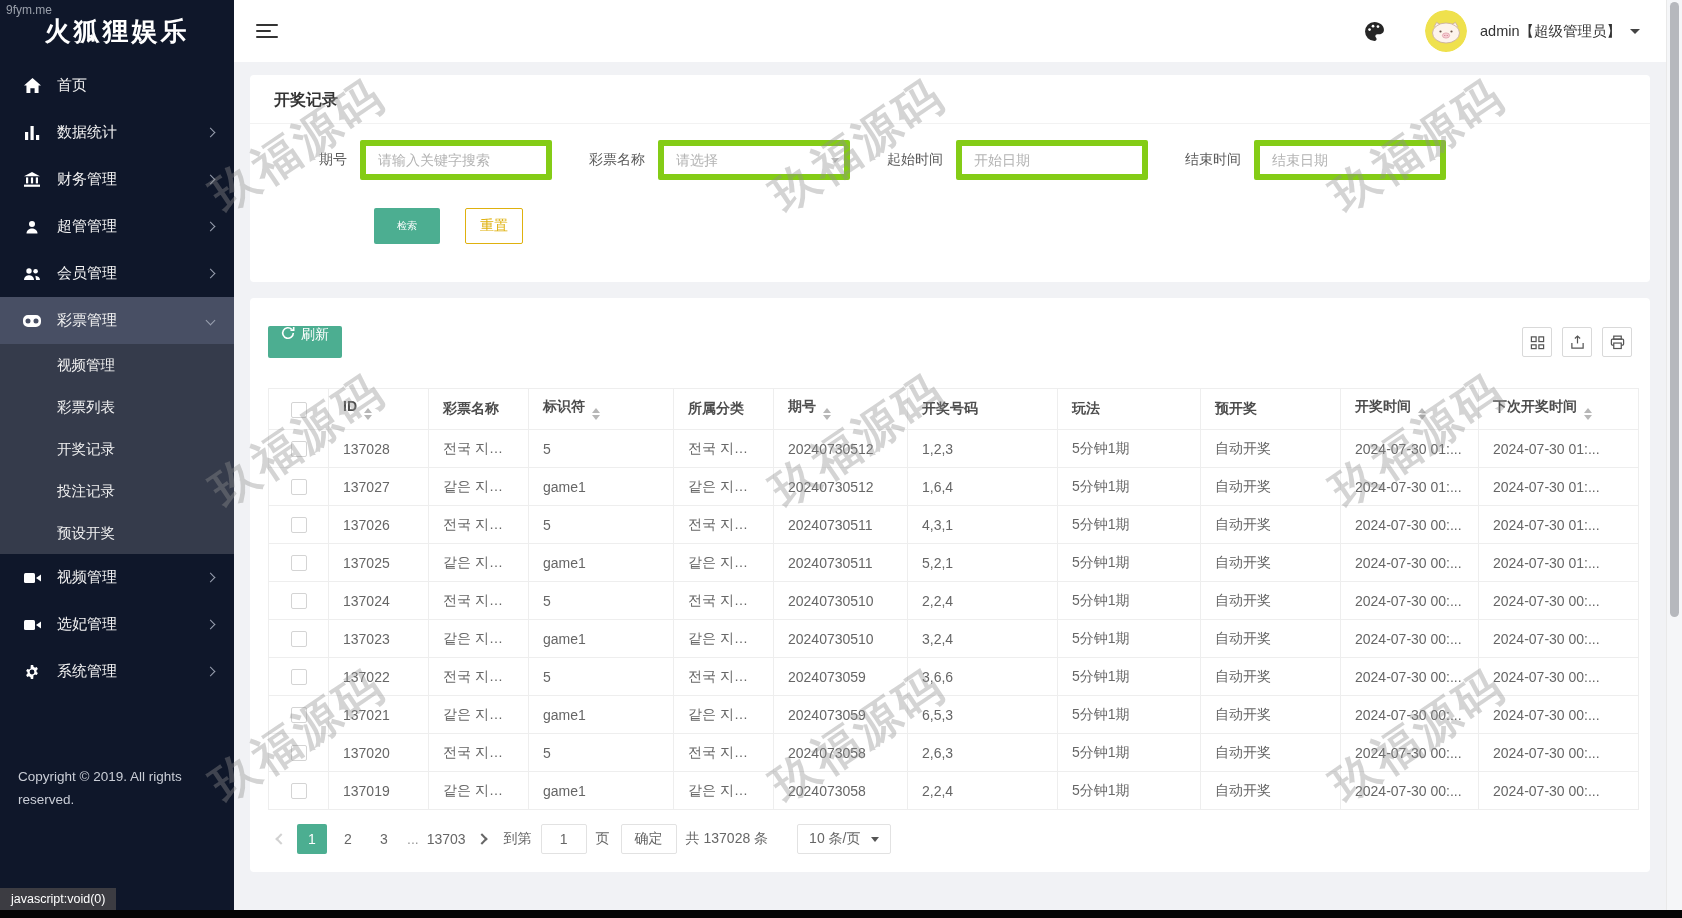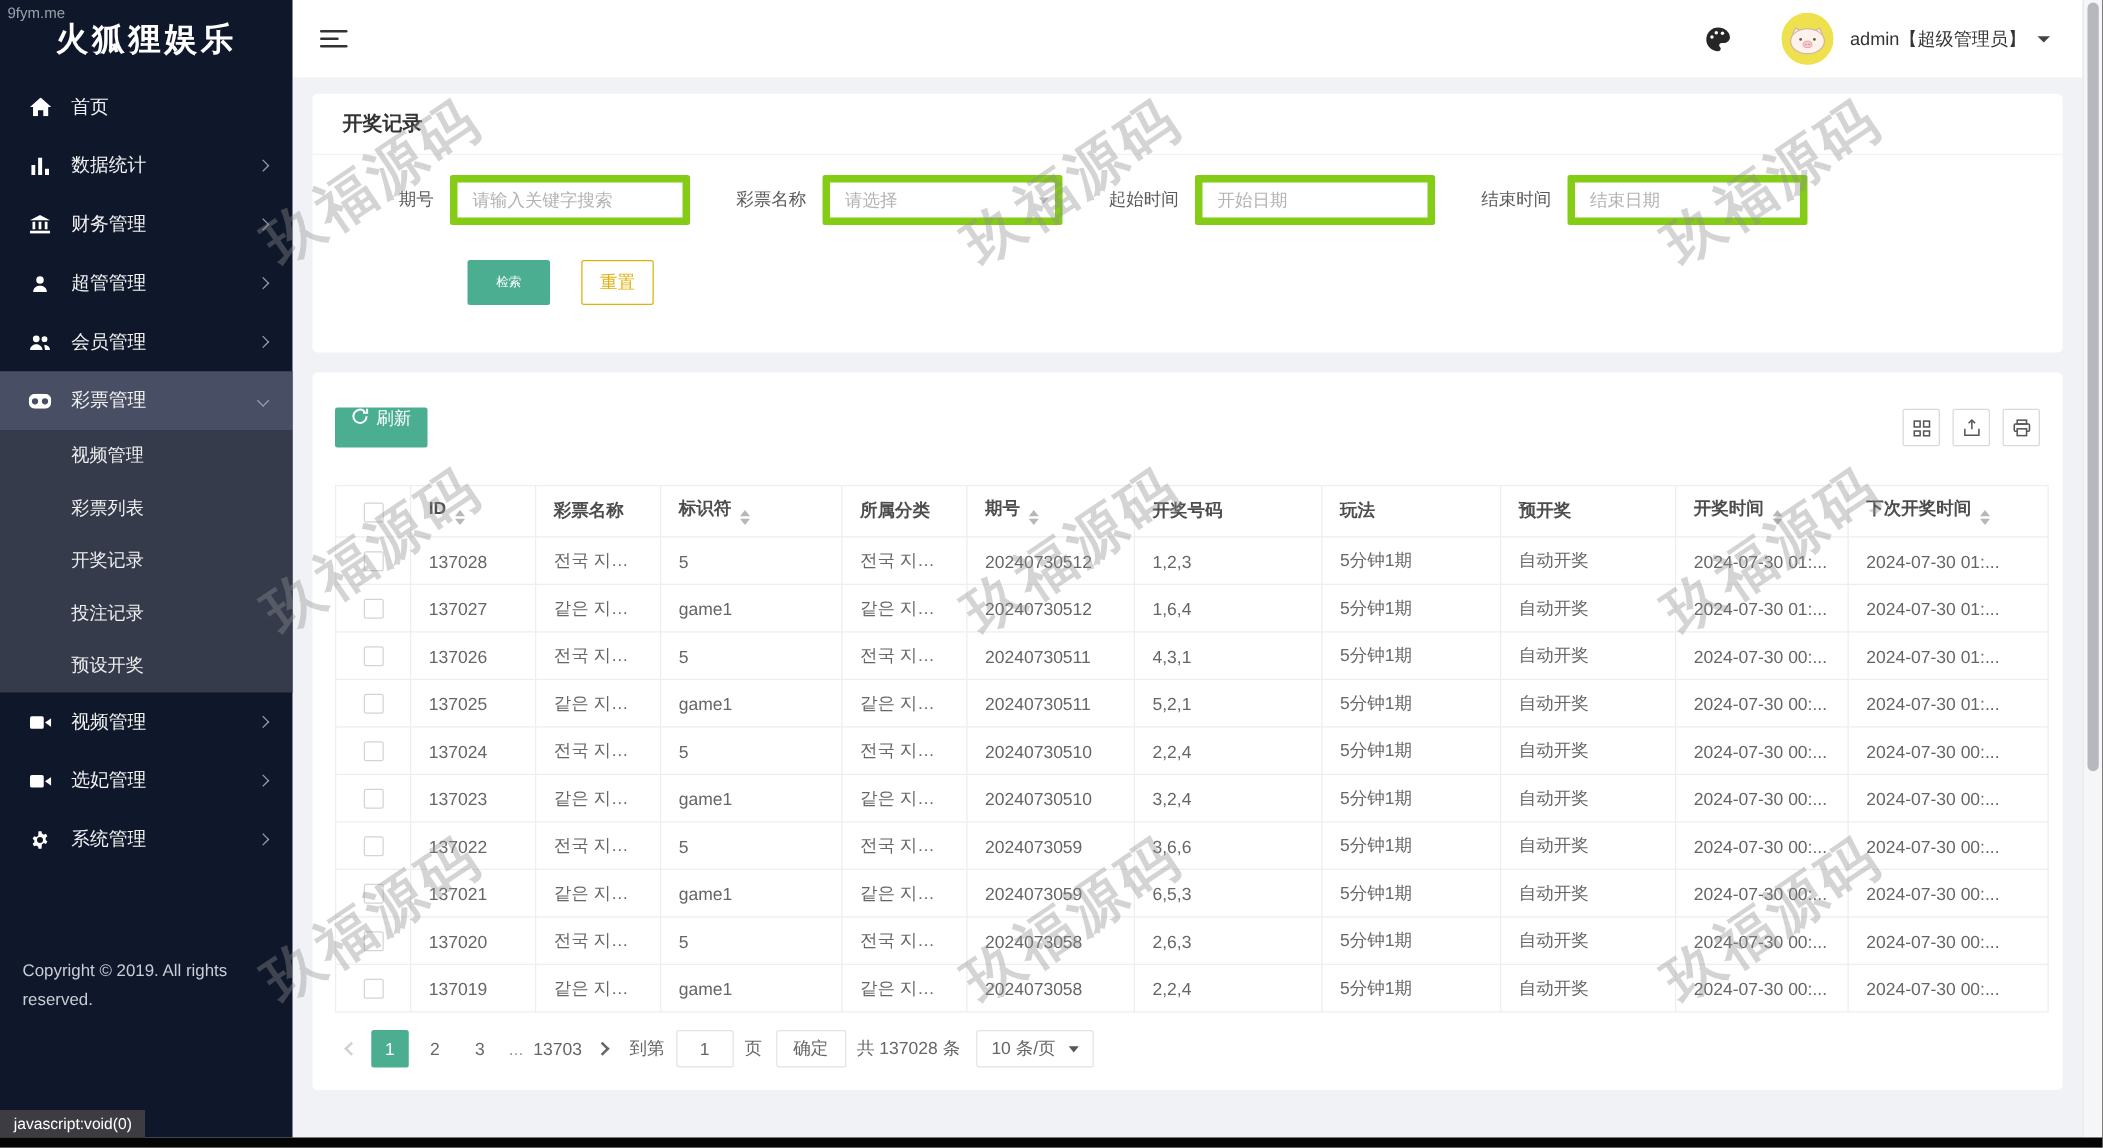--- a/index.html
+++ b/index.html
@@ -71,21 +71,21 @@
   .pg-btn{width:26px;height:30px;display:flex;align-items:center;justify-content:center;cursor:pointer}
   .chev2{display:inline-block;width:8px;height:8px;border-right:2px solid #d2d2d2;border-bottom:2px solid #d2d2d2}
   .pg-prev .chev2{transform:rotate(135deg)}
   .pg-next .chev2{border-color:#666;transform:rotate(-45deg)}
   .pg-num{min-width:30px;height:30px;line-height:30px;text-align:center;margin:0 3px;cursor:pointer;border-radius:2px}
   .pg-num.active{background:#4cae91;color:#fff;cursor:default}
   .pg-ellipsis{margin:0 5px;color:#999}
   .pg-text{margin:0 9px;white-space:nowrap}
   .pg-input{width:46px;height:30px;border:1px solid #e2e2e2;border-radius:2px;text-align:center;font-size:14px;color:#666;outline:none}
   .pg-confirm{height:30px;padding:0 13px;border:1px solid #e2e2e2;background:#fff;border-radius:2px;color:#666;font-size:14px;margin-left:2px;cursor:pointer}
-  .pg-select{height:30px;border:1px solid #e2e2e2;border-radius:2px;display:flex;align-items:center;padding:0 11px;gap:11px;cursor:pointer;margin-left:4px;background:#fff}
+  .pg-select{height:30px;border:1px solid #e2e2e2;border-radius:2px;display:flex;align-items:center;padding:0 11px;gap:11px;cursor:pointer;margin-left:20px;background:#fff}
   .pg-select .sel-caret{width:0;height:0;border-left:4.5px solid transparent;border-right:4.5px solid transparent;border-top:5px solid #555}
 
   
   .watermark-layer{position:absolute;inset:0;z-index:60;pointer-events:none}
   .wm-tile{position:absolute;font-size:46px;font-weight:bold;color:#8f8f8f;opacity:.38;transform:rotate(-34deg);letter-spacing:3px;white-space:nowrap}
   .corner-mark{position:absolute;top:3px;left:6px;font-size:12px;color:#9aa0ab;z-index:65}
   .scrollbar{position:absolute;top:0;right:0;bottom:8px;width:16px;background:#f5f6f8;border-left:1px solid #e9e9e9;z-index:20}
   .sb-thumb{position:absolute;top:2px;left:3px;width:9px;height:615px;background:#b6b8bd;border-radius:5px;cursor:pointer}
   .status-bar{position:absolute;left:0;bottom:8px;background:#3c3c42;color:#fff;font-size:12.5px;padding:4px 11px;z-index:80}
   .bottom-strip{position:absolute;left:0;right:0;bottom:0;height:8px;background:#050505;z-index:85}

